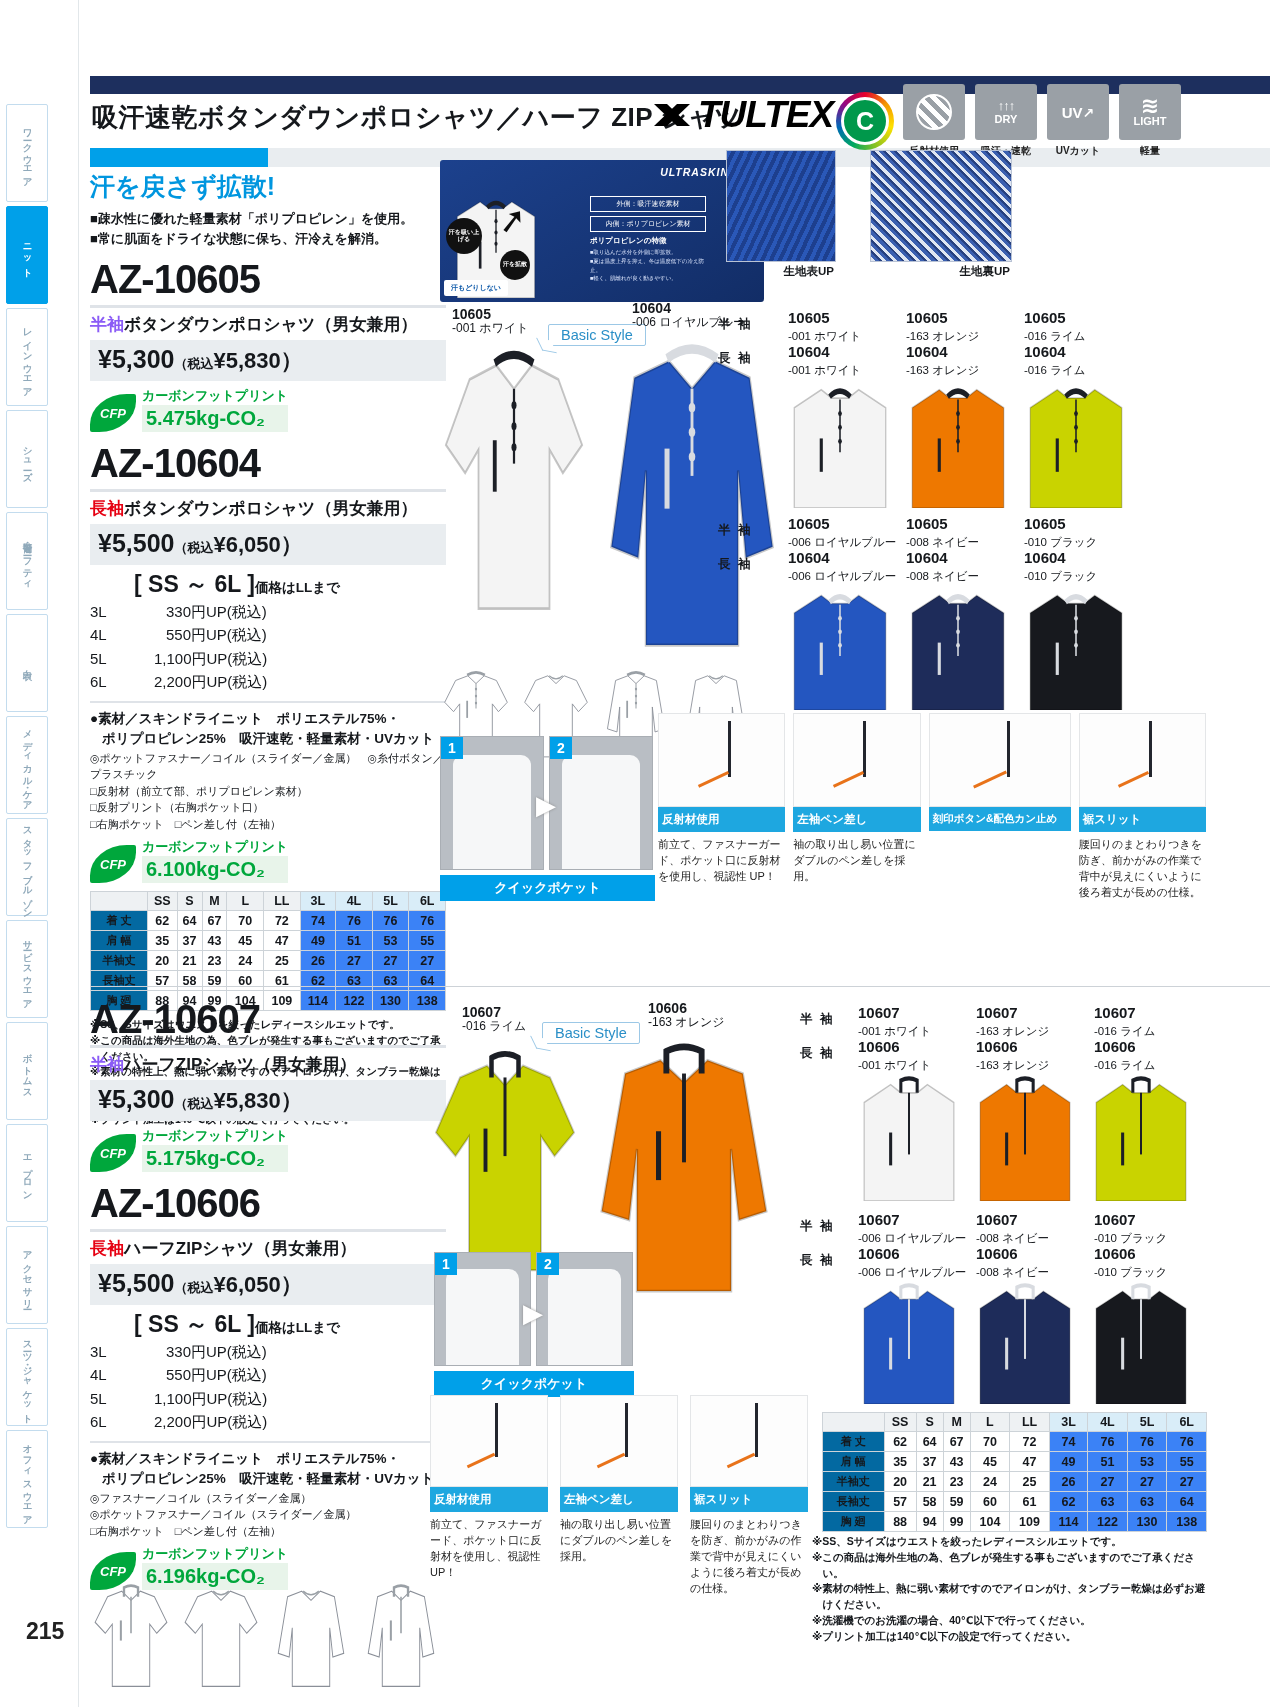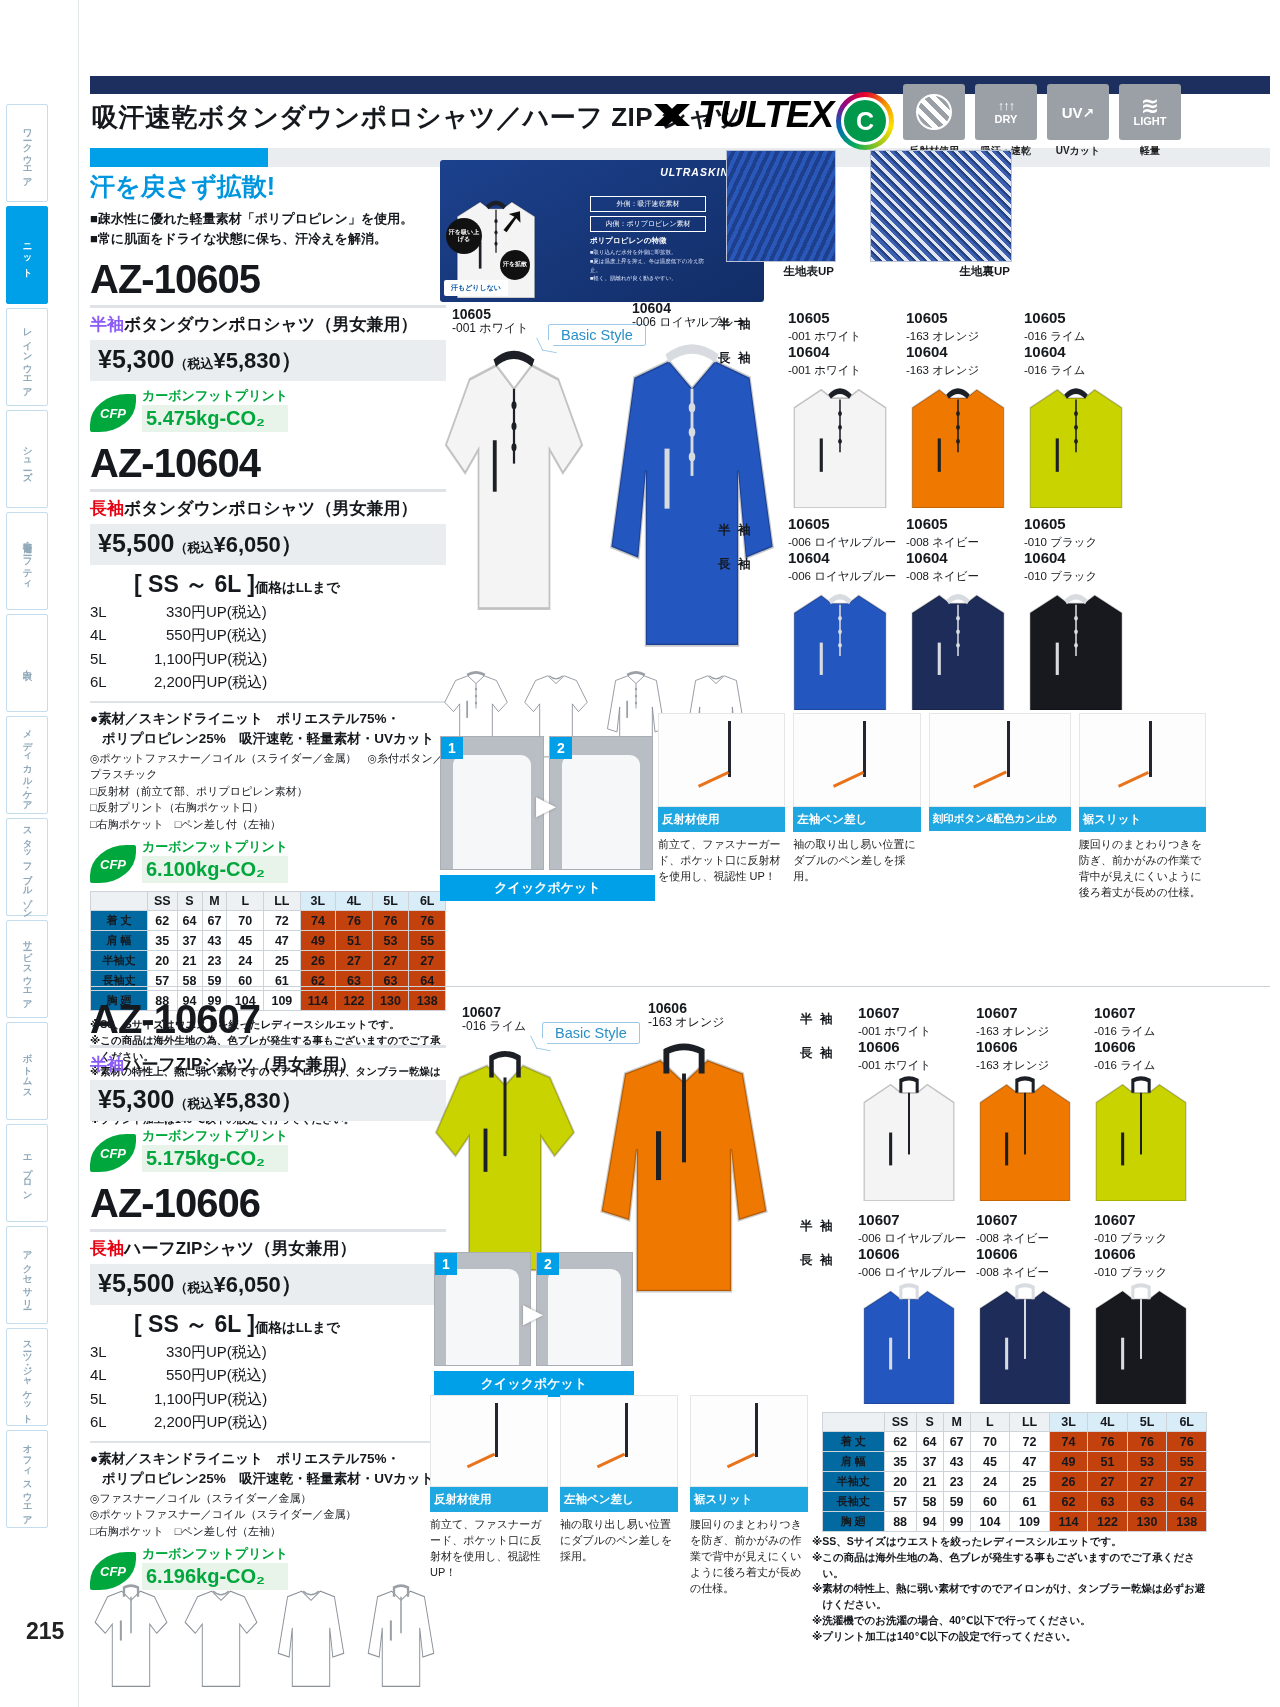--- a/index.html
+++ b/index.html
@@ -63,21 +63,21 @@
   .mat .b{font-size:13.5px;font-weight:900;}
   .mat .s{font-size:11px;font-weight:500;}
   .notes{margin:6px 0 0 0;padding:0;list-style:none;font-size:10.5px;font-weight:600;line-height:1.5;}
   .notes li{padding-left:1em;text-indent:-1em;}
   
   table.sizes{border-collapse:collapse;width:100%;margin-top:8px;background:#fff;}
   table.sizes th,table.sizes td{border:1px solid #cdd3d8;font-size:12.5px;padding:2px 0;text-align:center;font-weight:700;}
   table.sizes thead th{background:#eef1f3;}
   table.sizes thead th.hi{background:#d9edf8;}
   table.sizes tbody th{background:#0369a1;font-size:11px;font-weight:600;}
-  table.sizes td.hi{background:#c2410c;}
+  table.sizes td.hi{background:#3b82f6;}
   
   .hero{position:absolute;background:linear-gradient(150deg,#1c418d,#122d66);border-radius:3px;overflow:hidden;}
   .hero .hlogo{position:absolute;right:10px;top:6px;color:#fff;font-size:10.5px;font-weight:900;
                font-style:italic;letter-spacing:1px;}
   .hero .hbox{position:absolute;left:150px;width:114px;height:14px;border:1px solid #fff;color:#fff;
               font-size:7px;display:flex;align-items:center;justify-content:center;}
   .hero .htitle{position:absolute;left:150px;color:#fff;font-size:7.5px;font-weight:700;}
   .hero .hbul{position:absolute;left:150px;color:#dfe8ff;font-size:5.5px;line-height:1.6;width:118px;}
   .hero .hcirc{position:absolute;border-radius:50%;background:#111;color:#fff;display:flex;align-items:center;
                justify-content:center;text-align:center;font-size:6px;font-weight:700;line-height:1.2;}

